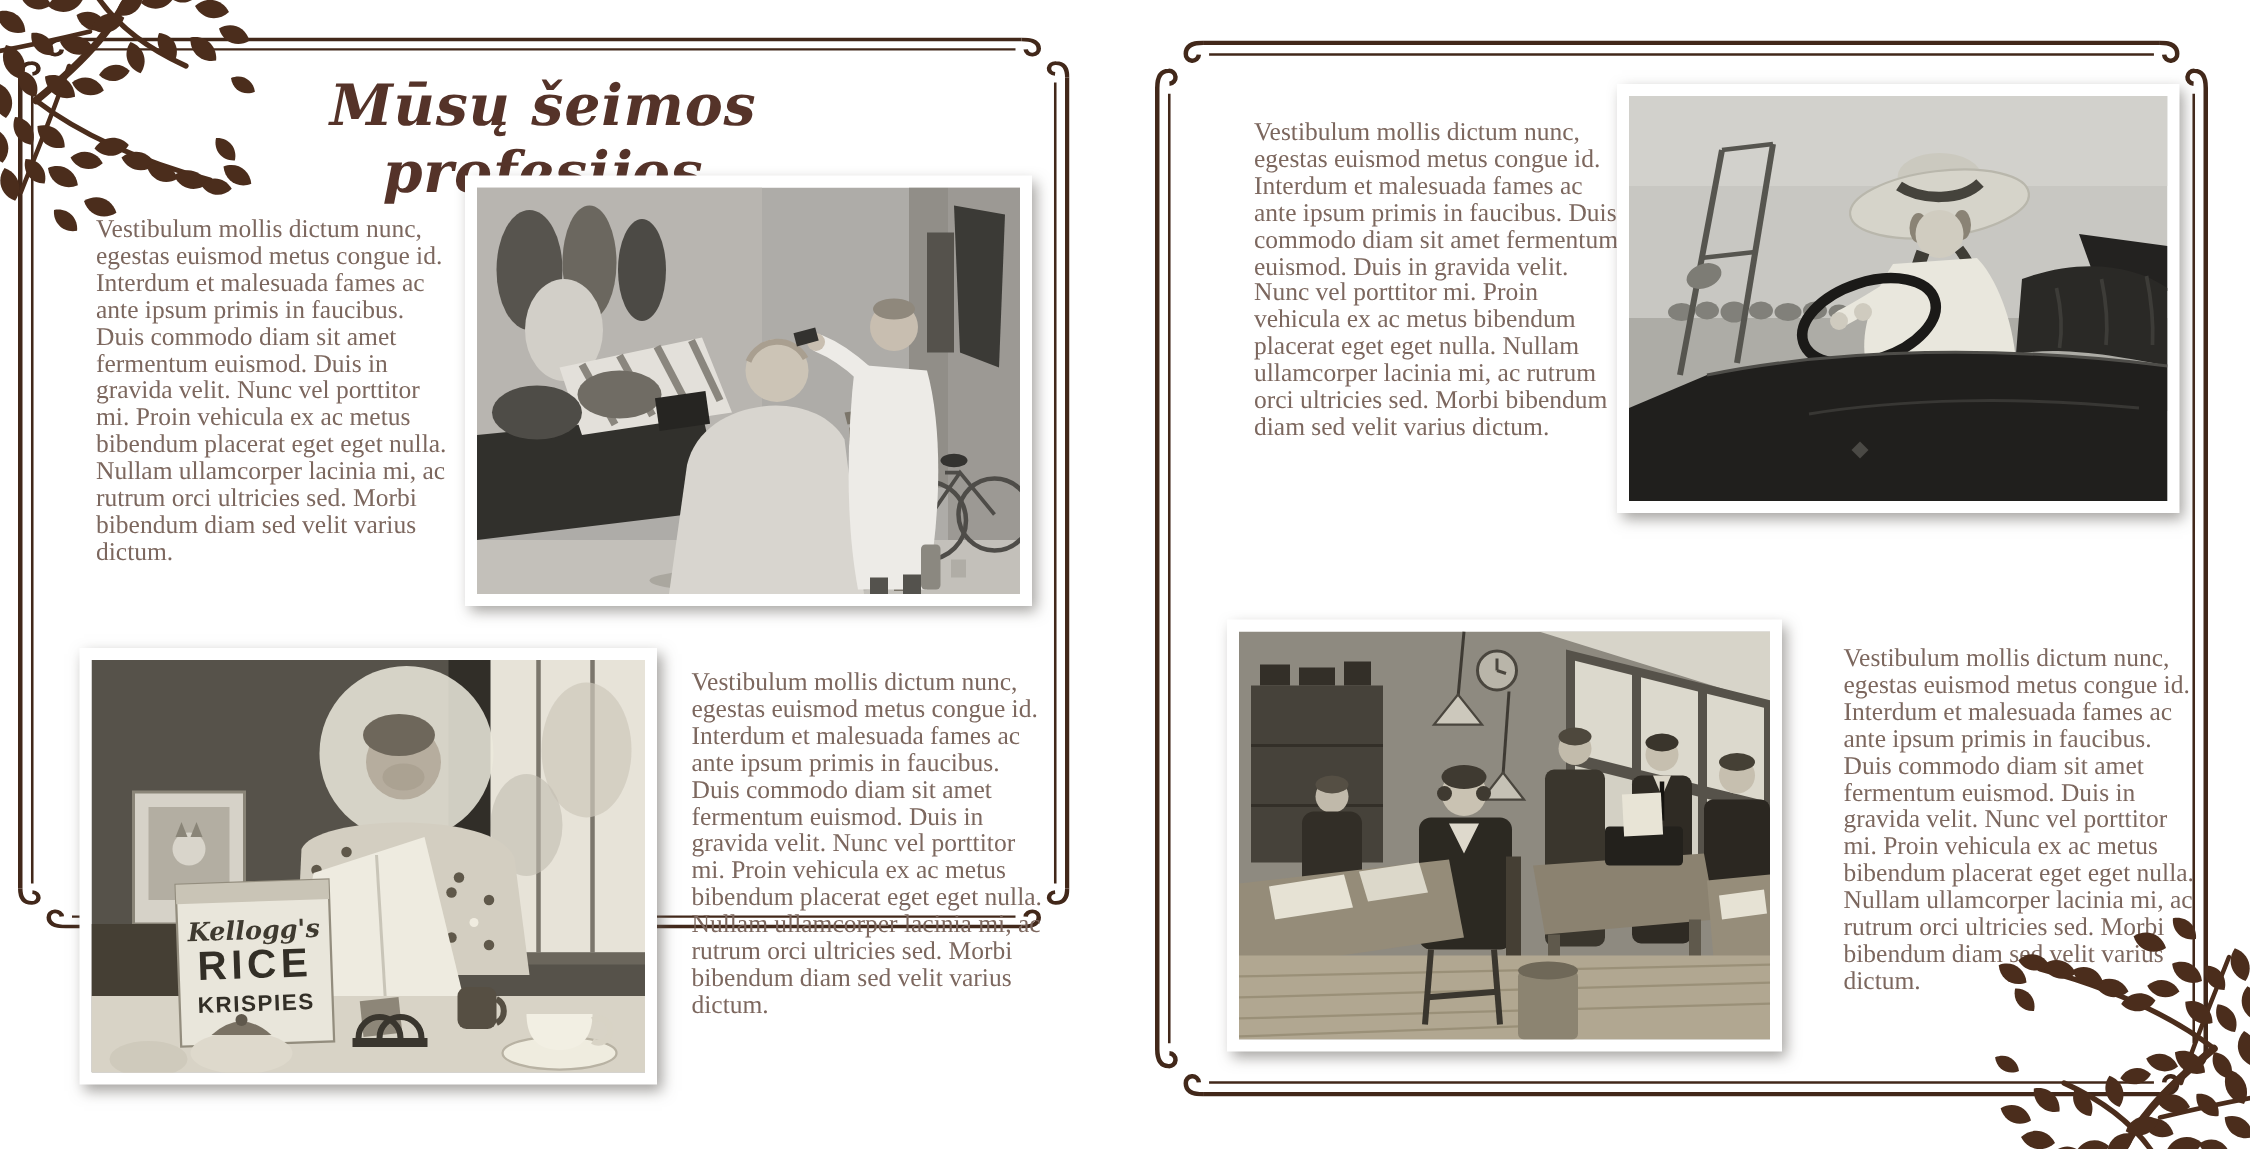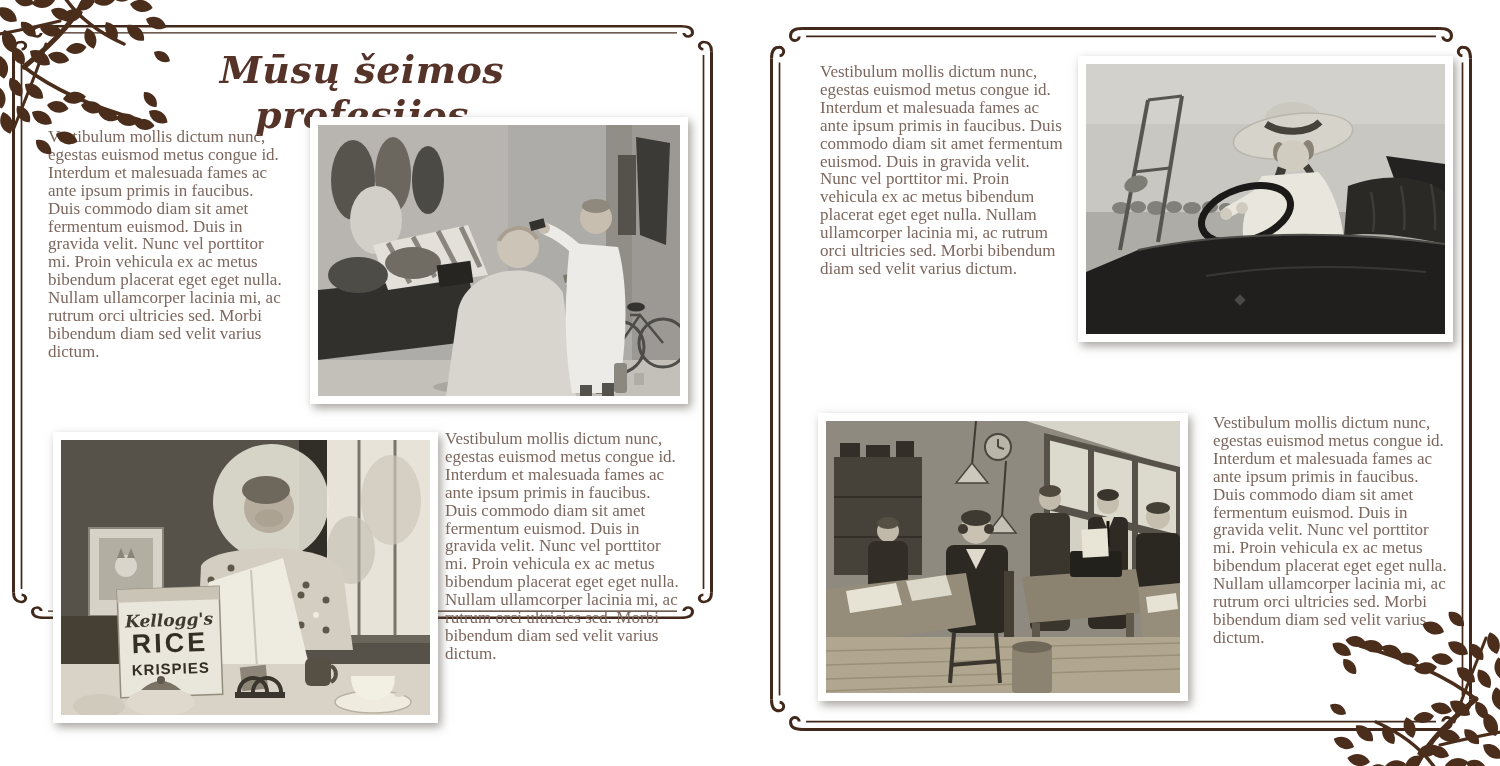--- a/index.html
+++ b/index.html
@@ -5,21 +5,21 @@
   html,body{margin:0;padding:0;background:#ffffff;}
   .canvas{position:relative;width:1500px;height:766px;background:#ffffff;overflow:hidden;
           font-family:"Liberation Serif","DejaVu Serif",serif;}
   .page{position:absolute;}
   .page-left{left:12px;top:25px;width:701px;height:594px;}
   .page-right{left:770px;top:27px;width:702px;height:704px;}
   .frame{position:absolute;left:0;top:0;width:100%;height:100%;}
   .title{position:absolute;left:120px;top:22px;width:460px;margin:0;text-align:center;
          font-family:"DejaVu Serif",serif;font-style:italic;font-weight:bold;
          font-size:38px;letter-spacing:.5px;color:#553329;}
-  .para{position:absolute;margin:0;color:#7c675e;font-size:17px;line-height:17.9px;}
+  .para{position:absolute;margin:16px;color:#7c675e;font-size:17px;line-height:17.9px;}
   .p1{left:36px;top:103px;width:240px;}
   .p2{left:433px;top:405px;width:240px;}
   .p3{left:50px;top:36px;width:243px;}
   .p4{left:443px;top:387px;width:240px;}
   figure.photo{position:absolute;margin:0;background:#ffffff;padding:8px;
                box-shadow:3px 4px 9px rgba(90,85,80,.55);}
   figure.photo svg{display:block;}
   .photo1{left:298px;top:92px;}
   .photo2{left:41px;top:407px;}
   .photo3{left:308px;top:29px;}

